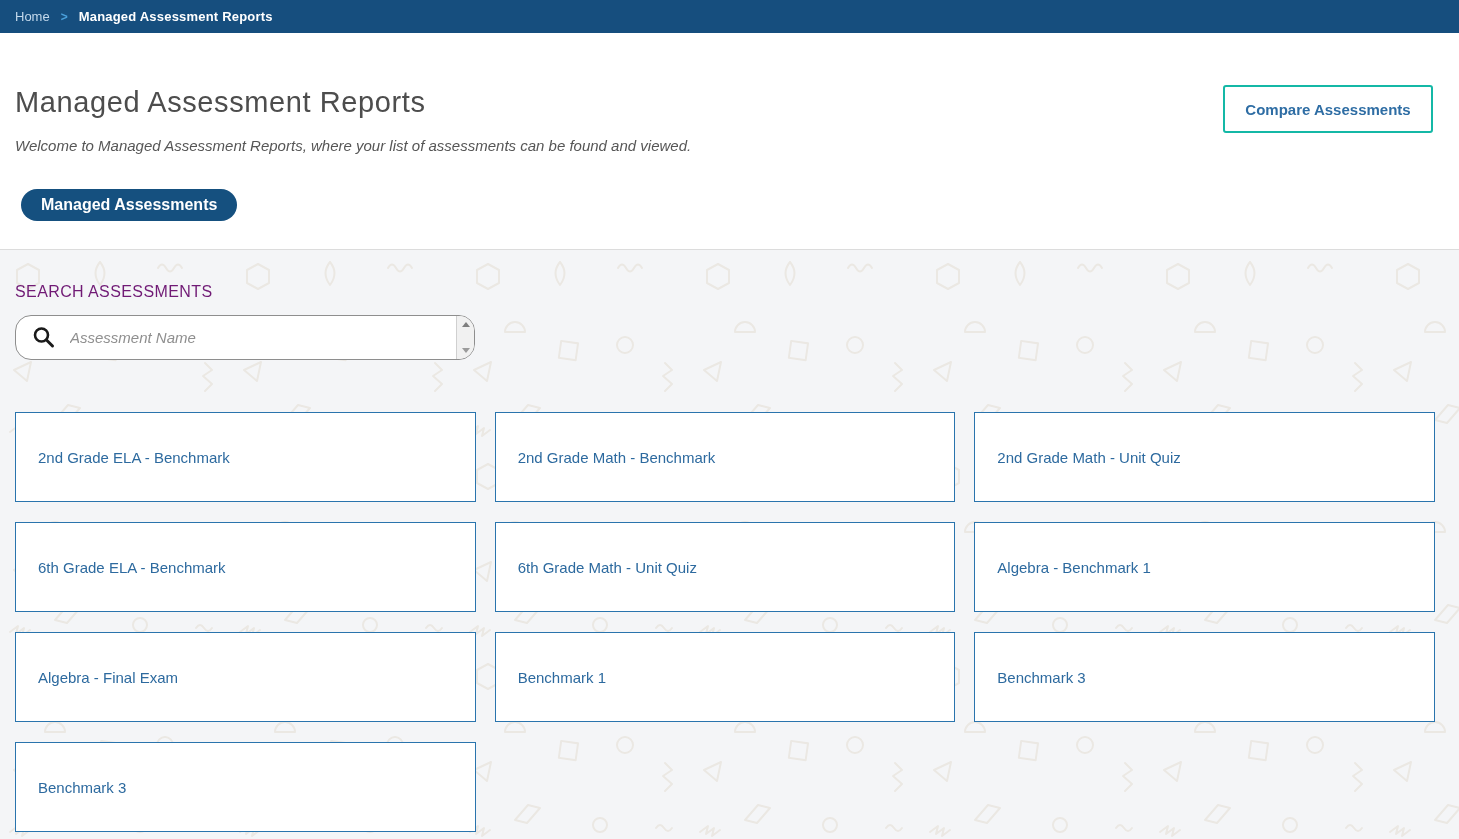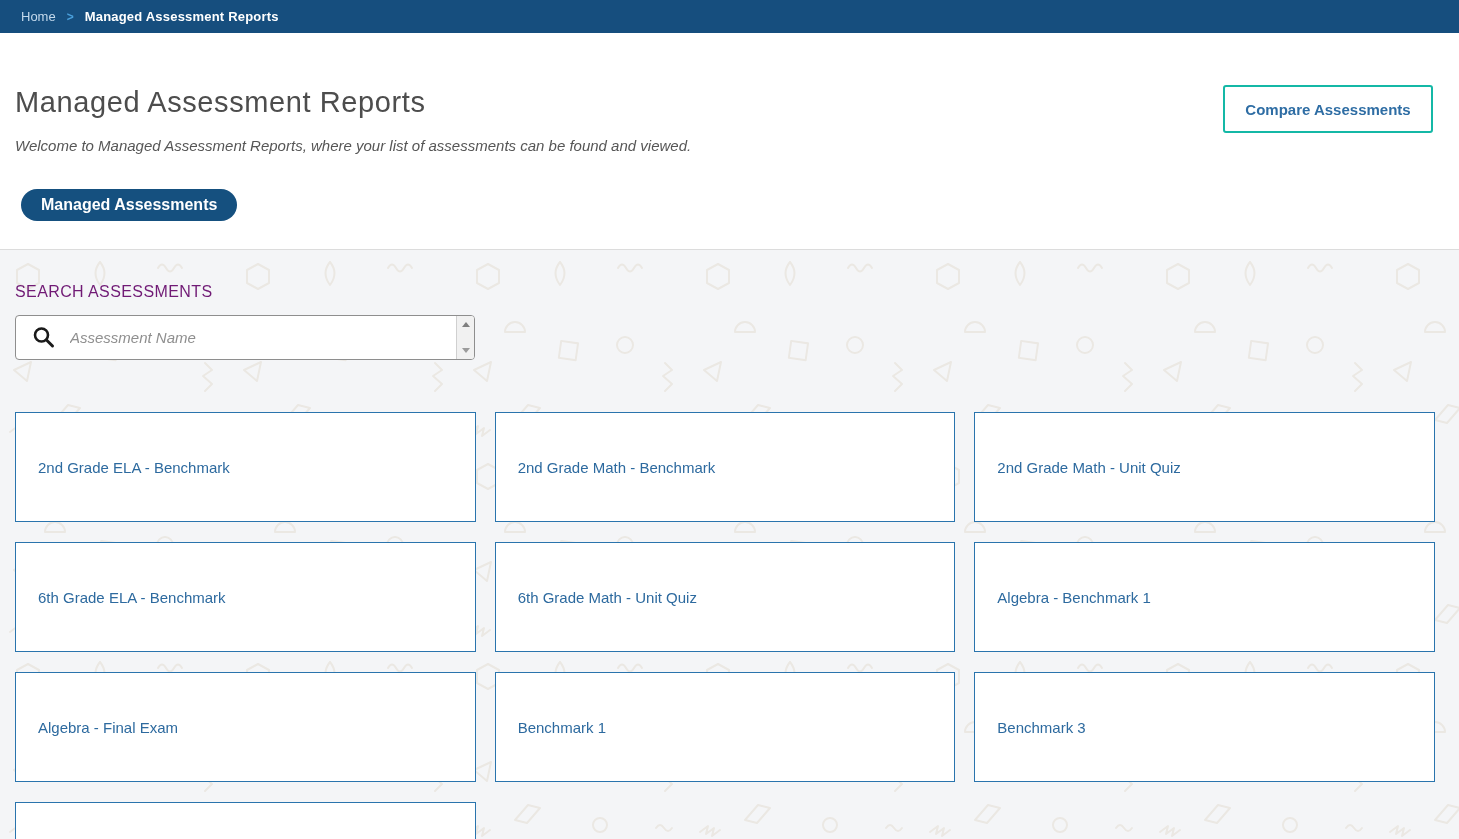--- a/index.html
+++ b/index.html
@@ -1,21 +1,21 @@
 <!DOCTYPE html>
 <html><head>
 <meta charset="utf-8">
 <style>
   * { margin:0; padding:0; box-sizing:border-box; }
   html, body { width:1459px; height:839px; overflow:hidden; background:#fff;
                font-family:"Liberation Sans", sans-serif; }
 
   
   .topbar { height:33px; background:#164e7e; display:flex; align-items:center;
-            padding:0 21px; }
+            padding:0 15px; }
   .crumb-home { color:#c3d9ec; font-size:13px; cursor:pointer; }
   .crumb-sep  { color:#4aa0dc; font-size:12px; font-weight:700; margin:0 11px; }
   .crumb-current { color:#ffffff; font-size:13px; font-weight:700; letter-spacing:0.2px; }
 
   
   .hero { position:relative; background:#fff; height:217px;
           padding:53px 26px 0 15px; border-bottom:1px solid #dcdcdc; }
   .page-title { font-size:29px; font-weight:300; color:#4d4d4d; letter-spacing:0.6px; }
   .subtitle { margin-top:18px; font-size:15px; color:#565656;font-style:italic; }
   .pill { margin:35px 0 0 6px; display:inline-block; background:#15507f; color:#fff;
@@ -28,38 +28,38 @@
 
   
   .content { position:relative; height:589px; background:#f4f5f7;
              padding:33px 24px 0 15px; }
   .doodles { position:absolute; left:0; top:0; width:100%; height:100%;
              pointer-events:none; }
   .content-inner { position:relative; }
 
   .search-label { font-size:16px; color:#701a75; letter-spacing:0.4px; }
   .search-box { margin-top:14px; width:460px; height:45px; background:#fff;
-                border:1px solid #8e8e8e; border-radius:4px; display:flex;
+                border:1px solid #8e8e8e; border-radius:16px; display:flex;
                 align-items:center; overflow:hidden; }
   .search-icon-wrap { flex:0 0 auto; margin:0 15px 0 16px; display:flex; align-items:center; }
   .search-input { flex:1; border:none; outline:none; height:100%; font-size:15px;
                   font-style:italic; color:#333; background:transparent; font-family:inherit; }
   .search-input::placeholder { color:#8f8f8f; font-style:italic; opacity:1; }
   .scrollbar { flex:0 0 18px; height:100%; background:#f1f1f1; border-left:1px solid #d0d0d0;
                display:flex; flex-direction:column; justify-content:space-between;
                align-items:center; padding:6px 0; }
   .arrow-up   { width:0; height:0; border-left:4px solid transparent;
                 border-right:4px solid transparent; border-bottom:5px solid #7f7f7f; cursor:pointer; }
   .arrow-down { width:0; height:0; border-left:4px solid transparent;
                 border-right:4px solid transparent; border-top:5px solid #9b9b9b; cursor:pointer; }
 
   
   .grid { margin-top:52px; display:grid; grid-template-columns:repeat(3,1fr);
           gap:20px 19px; }
-  .card { height:110px; background:#fff; border:1px solid #2a74ad; display:flex;
+  .card { height:90px; background:#fff; border:1px solid #2a74ad; display:flex;
           align-items:center; padding:0 22px; cursor:pointer; }
   .card span { color:#2d6a9f; font-size:15px; }
 </style>
 </head>
 <body>
 
 <div class="topbar">
   <span class="crumb-home">Home</span>
   <span class="crumb-sep">&gt;</span>
   <span class="crumb-current">Managed Assessment Reports</span>

